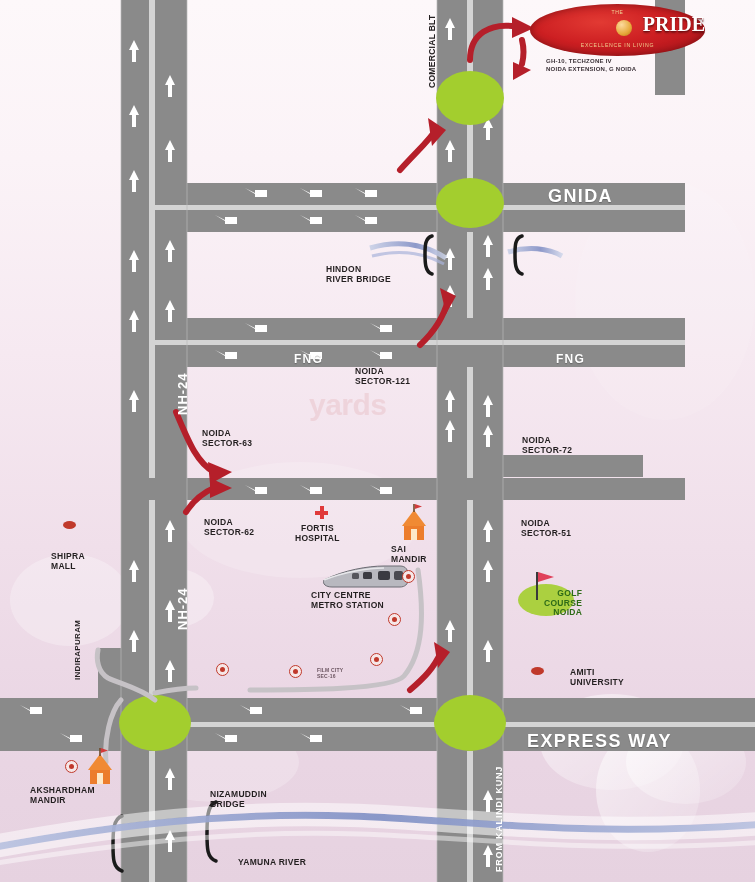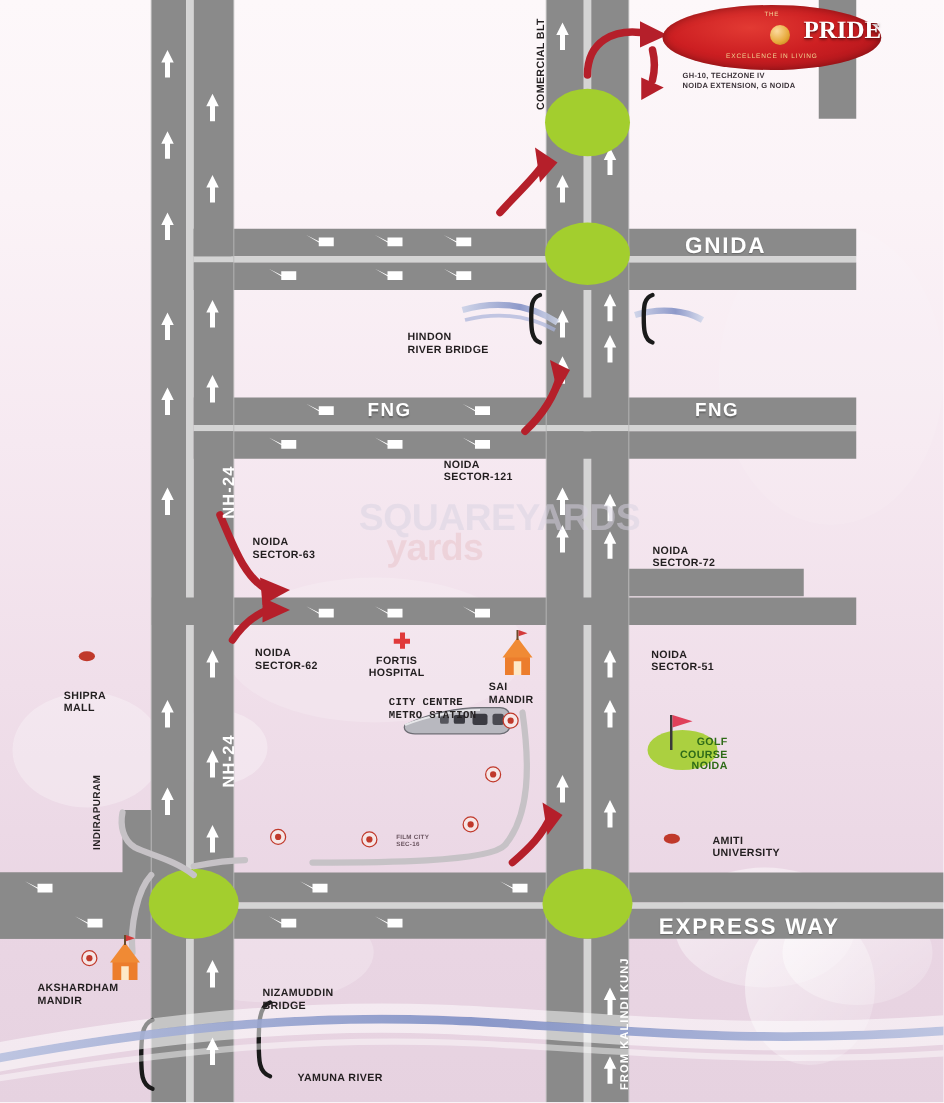--- a/index.html
+++ b/index.html
@@ -25,23 +25,24 @@
     font-weight:bold;
     letter-spacing:0.3px;
     line-height:1.12;
     white-space:pre-line;
     pointer-events:none;
   }
   .lbl.sm{font-size:8.5px;}
   .lbl.md{font-size:10px;}
   .lbl.road{
     color:#ffffff;
-    font-size:15px;
+    font-size:12px;
     letter-spacing:1.2px;
     text-shadow:0 1px 1px rgba(0,0,0,.25);
+    margin-top:32px;
   }
   .lbl.roadbig{
     color:#ffffff;
     font-size:18px;
     letter-spacing:1.4px;
     text-shadow:0 1px 1px rgba(0,0,0,.25);
   }
   .lbl.vert{
     transform-origin:0 0;
     transform:rotate(-90deg);
@@ -364,21 +365,20 @@
     </g>
 
     <g transform="translate(518,578)">
       <ellipse cx="28" cy="22" rx="28" ry="16" fill="#a3ce2e" opacity=".9"></ellipse>
       <rect x="18" y="-6" width="2" height="28" fill="#3a3a3a"></rect>
       <path d="M20 -6 L36 -1 L20 4 Z" fill="#e0405a"></path>
     </g>
   </svg>
 
   <div id="wm">
-    <div class="w1">SQUAREYARDS</div>
     <div class="w2">yards</div>
   </div>
 
   <div class="poi" style="left:63px;top:521px;">
     <div class="reddot"></div>
   </div>
   <div class="poi" style="left:531px;top:667px;">
     <div class="reddot"></div>
   </div>
   <div class="poi" style="left:315px;top:506px;width:13px;height:13px;">
@@ -444,21 +444,21 @@
   <div class="lbl sm" style="left:204px;top:518px;">NOIDA
 SECTOR-62</div>
   <div class="lbl sm" style="left:522px;top:436px;">NOIDA
 SECTOR-72</div>
   <div class="lbl sm" style="left:521px;top:519px;">NOIDA
 SECTOR-51</div>
   <div class="lbl sm" style="left:295px;top:524px;text-align:center;">FORTIS
 HOSPITAL</div>
   <div class="lbl sm" style="left:391px;top:545px;">SAI
 MANDIR</div>
-  <div class="lbl sm" style="left:311px;top:558px;font-family:Liberation Mono, monospace;">CITY CENTRE
+  <div class="lbl sm" style="left:311px;top:591px;">CITY CENTRE
 METRO STATION</div>
   <div class="lbl sm" style="left:51px;top:552px;">SHIPRA
 MALL</div>
   <div class="lbl sm vert" style="left:74px;top:680px;font-size:8px;">INDIRAPURAM</div>
   <div class="lbl sm green" style="left:544px;top:589px;">GOLF
 COURSE
 NOIDA</div>
   <div class="lbl sm" style="left:570px;top:668px;">AMITI
 UNIVERSITY</div>
   <div class="lbl sm" style="left:30px;top:786px;">AKSHARDHAM

